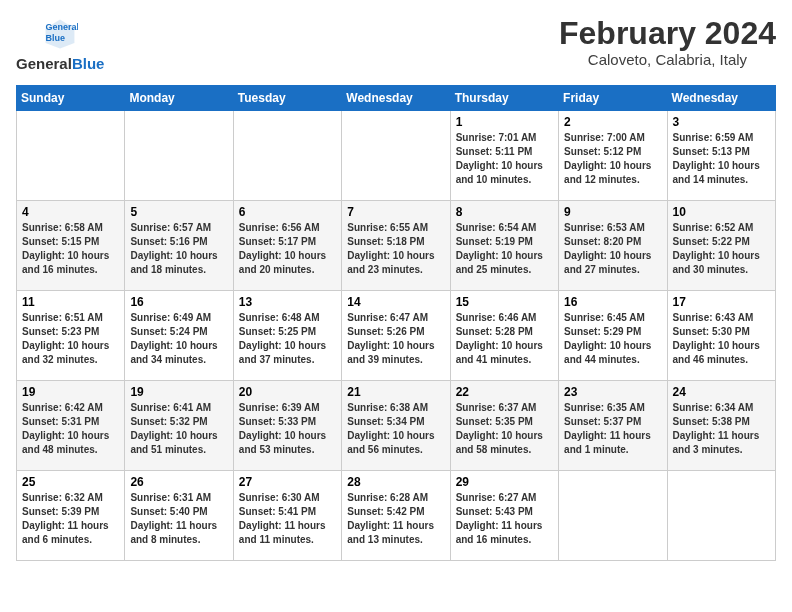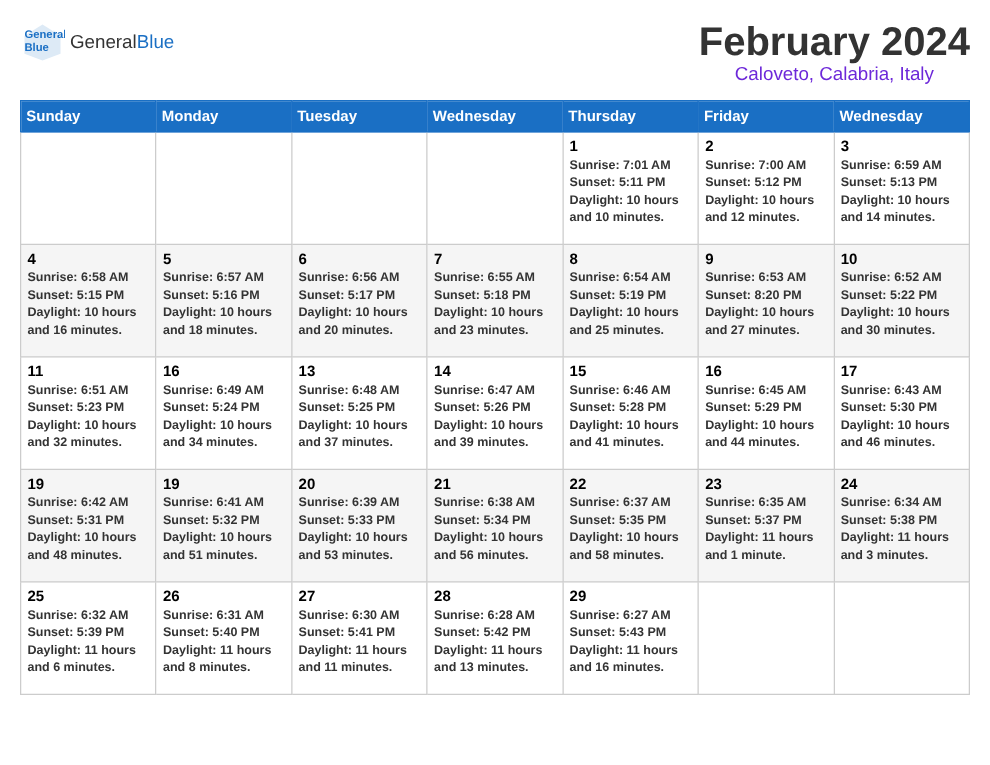--- a/index.html
+++ b/index.html
@@ -13,35 +13,36 @@
     .header {
       display: flex;
       justify-content: space-between;
       align-items: flex-start;
       margin-bottom: 12px;
     }
     .logo {
       display: flex;
       align-items: center;
       gap: 4px;
+      flex-direction: column;
     }
     .logo-icon {
       width: 36px;
       height: 36px;
     }
     .title-block { text-align: center; }
     .month-title {
       font-size: 32px;
       font-weight: bold;
       color: #333;
       line-height: 1.1;
     }
     .location-title {
       font-size: 15px;
-      color: #6d28d9;
+      color: #404040;
     }
     table {
       width: 100%;
       border-collapse: collapse;
       font-size: 11px;
     }
     thead tr th {
       background: #1a6fc4;
       color: #fff;
       padding: 5px 4px;
@@ -79,21 +80,21 @@
 
 <div class="header">
   <div class="logo">
     <svg class="logo-icon" viewBox="0 0 40 40">
       <polygon points="20,4 36,14 36,30 20,36 4,30 4,14" fill="#1a6fc4" opacity="0.15"></polygon>
       <text x="4" y="16" font-size="10" font-weight="bold" fill="#1a6fc4">General</text>
       <text x="4" y="28" font-size="10" font-weight="bold" fill="#1a6fc4">Blue</text>
       <polygon points="28,8 36,14 32,11" fill="#1a6fc4"></polygon>
     </svg>
     <div>
-      <div style="font-size:15px;font-weight:normal;color:#1a6fc4;line-height:1.1">
+      <div style="font-size:15px;font-weight:bold;color:#1a6fc4;line-height:1.1">
         <span style="color:#333">General</span><span>Blue</span>
       </div>
     </div>
   </div>
   <div class="title-block">
     <div class="month-title">February 2024</div>
     <div class="location-title">Caloveto, Calabria, Italy</div>
   </div>
 </div>
 

